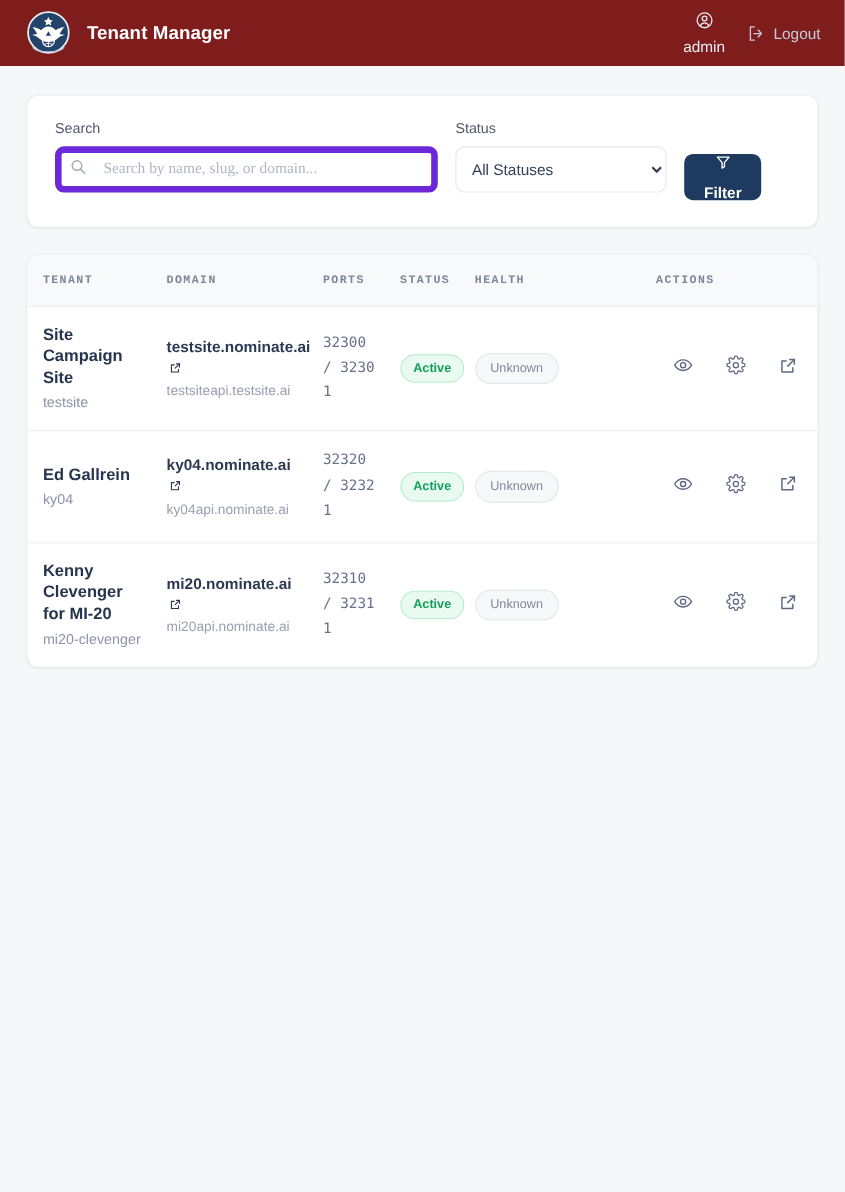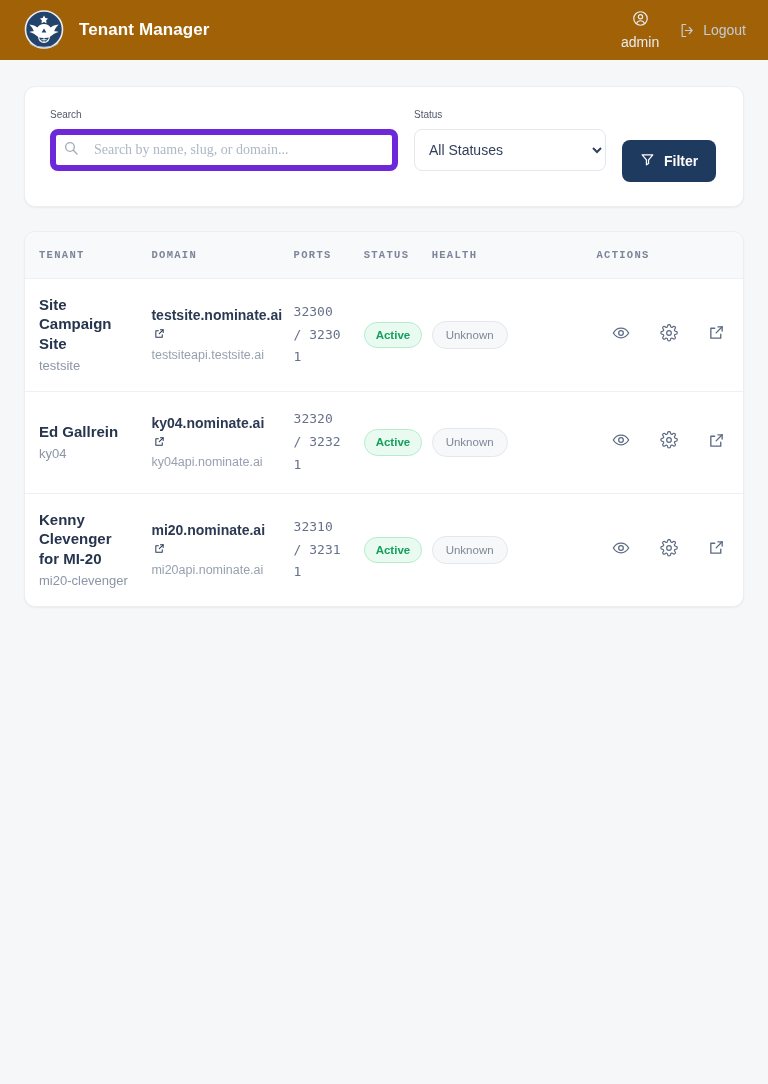--- a/index.html
+++ b/index.html
@@ -8,21 +8,21 @@
     width: 768px;
     min-height: 1084px;
     background: #f6f7f9;
     font-family: "Liberation Sans", sans-serif;
     -webkit-font-smoothing: antialiased;
   }
 
   
   .topbar {
     height: 60px;
-    background: #a16207;
+    background: #7f1d1d;
     display: flex;
     align-items: center;
     padding: 0 22px;
   }
   .brand {
     display: flex;
     align-items: center;
     gap: 13px;
   }
   .logo-mark {
@@ -110,21 +110,21 @@
   }
   .filter-grid {
     display: flex;
     gap: 16px;
     align-items: flex-start;
   }
   .field-search { width: 348px; flex: none; }
   .field-status { width: 192px; flex: none; }
   .field-label {
     display: block;
-    font-size: 10px;
+    font-size: 13px;
     color: #505a6b;
     margin-bottom: 9px;
   }
   .search-wrap { position: relative; }
   .search-ico {
     position: absolute;
     left: 13px;
     top: 50%;
     transform: translateY(-50%);
     pointer-events: none;
@@ -163,20 +163,21 @@
     background: #1e3a5f;
     color: #fff;
     border: none;
     border-radius: 8px;
     padding: 0 18px;
     font-size: 14px;
     font-weight: 700;
     font-family: "Liberation Sans", sans-serif;
     cursor: pointer;
     margin-top: 31px;
+    flex-direction: column;
   }
 
   
   .table-card { overflow: hidden; }
   table.tenants {
     width: 100%;
     border-collapse: collapse;
     table-layout: fixed;
   }
   table.tenants thead th {

